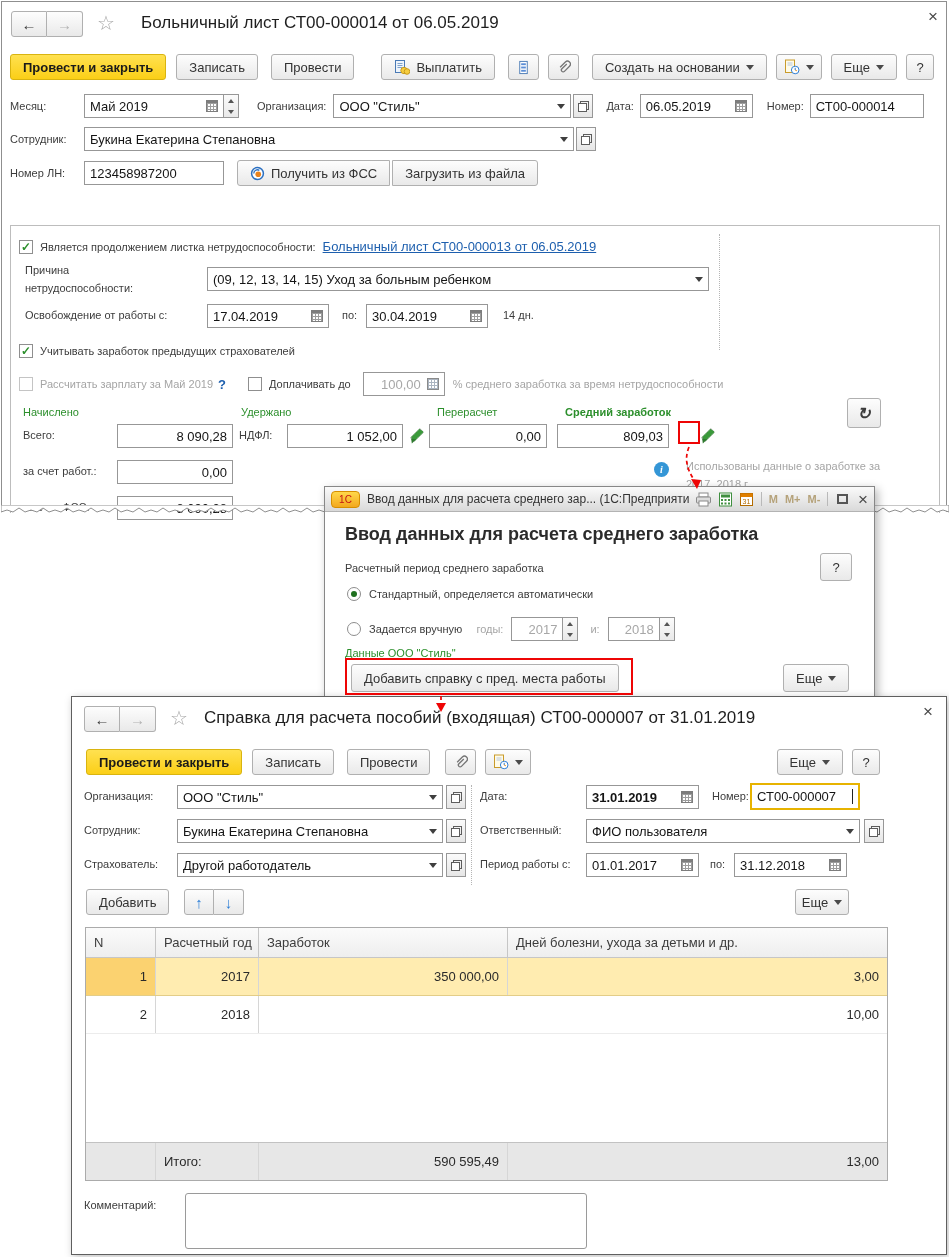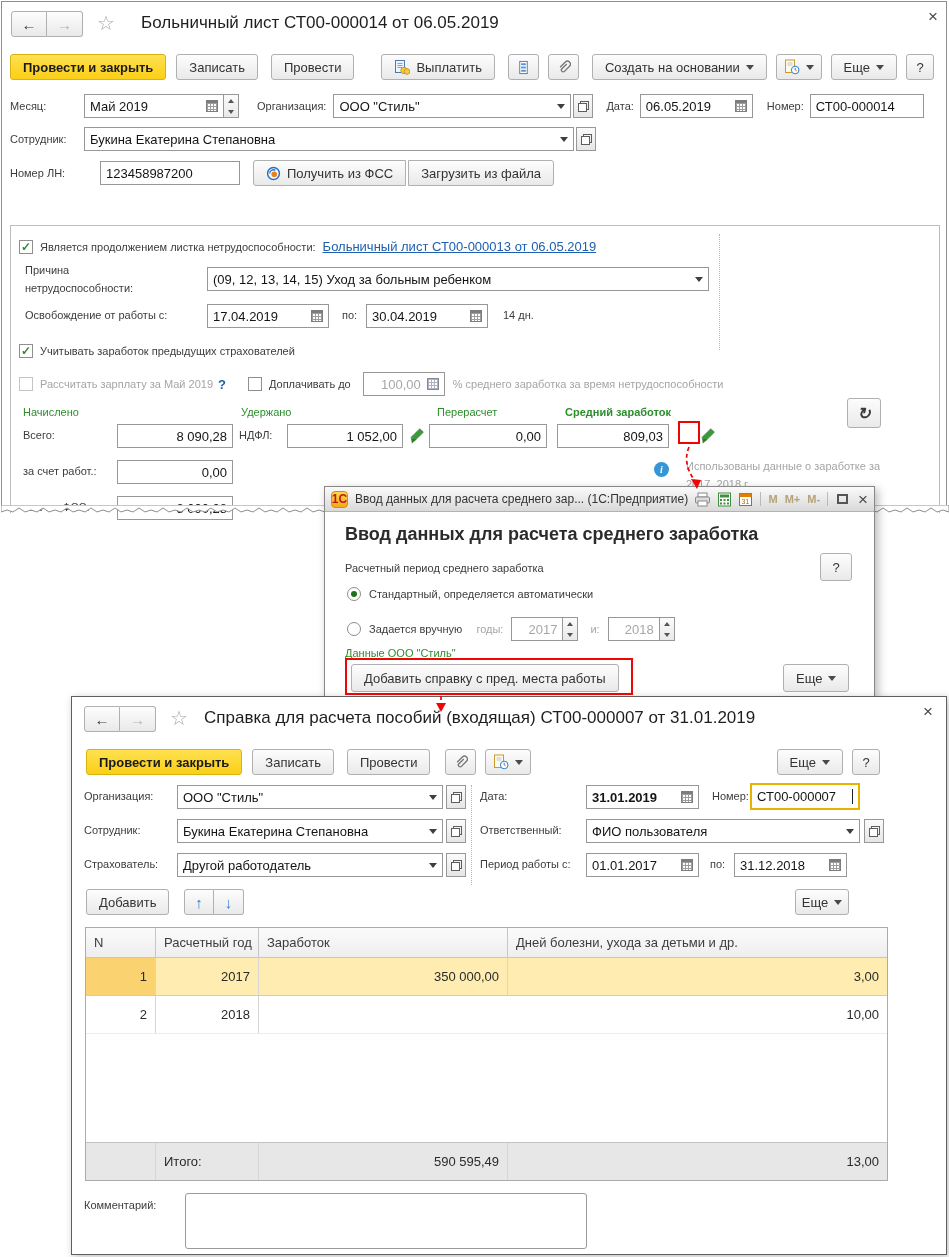--- a/index.html
+++ b/index.html
@@ -76,22 +76,22 @@
   .ic-refresh { font-size:16px; color:#3c3c3c; }
   .ic-refresh::after { content:"↻"; font-weight:bold; }
   .ic-up { color:#2f7fd6; font-weight:bold; font-size:15px; }
   .ic-up::after { content:"↑"; }
   .ic-down { color:#2f7fd6; font-weight:bold; font-size:15px; }
   .ic-down::after { content:"↓"; }
 
   
   .dlg-titlebar { height:25px; background:linear-gradient(#fafafa,#d9d9d9); border-bottom:1px solid #b3b3b3; display:flex; align-items:center; padding:0 6px; }
   .dlg-title { font-size:12px; color:#333; margin-left:7px; white-space:nowrap; overflow:hidden; }
-  .logo1c { width:17px;height:17px;border-radius:4px;background:linear-gradient(#ffd84a,#f3a81f);border:1px solid #d78f00;
-            color:#c31414;font-size:12px;font-weight:bold;display:flex;align-items:center;justify-content:center;flex:none; }
+  .logo1c { width:29px;height:17px;border-radius:4px;background:linear-gradient(#ffd84a,#f3a81f);border:1px solid #d78f00;
+            color:#c31414;font-size:10px;font-weight:normal;display:flex;align-items:center;justify-content:center;flex:none; }
   .tb-ic { margin-left:6px; display:inline-flex; align-items:center; cursor:pointer; }
   .mem { font-size:11px; font-weight:bold; color:#b5a27a; margin-left:7px; }
   .tbsep { width:1px; height:14px; background:#b9b9b9; margin-left:7px; }
   .maxbox { width:11px;height:10px;border:2px solid #555; margin-left:9px; cursor:pointer; }
 
   
   .ttable { position:absolute; border:1px solid #ababab; display:flex; flex-direction:column; background:#fff; }
   .trow { display:flex; align-items:stretch; flex:none; }
   .tcell { font-size:13px; color:#2a2a2a; padding:0 8px; display:flex; align-items:center; border-right:1px solid #d6d6d6; overflow:hidden; white-space:nowrap; }
   .tcell.r { justify-content:flex-end; }
@@ -219,21 +219,21 @@
         <span class="val">Букина Екатерина Степановна</span>
         <i class="ic-dd"></i>
       </div>
     <span class="openbtn">
         <i class="ic-open"></i>
       </span>
   </div>
 
   <div class="abs" style="left:8px;top:158px;display:flex;align-items:center;">
     <span class="lbl" style="width:74px;">Номер ЛН:</span>
-    <div class="fld" style="width:140px;margin-left:16px;">
+    <div class="fld" style="width:140px;">
         <span class="val">123458987200</span>
       </div>
     <button class="btn" style="margin-left:13px;border-radius:3px 0 0 3px;">
       <svg width="15" height="15" viewBox="0 0 16 16">
           <circle cx="8" cy="8" r="6.3" fill="#fff" stroke="#2a6fc1" stroke-width="1.6"></circle>
           <circle cx="8.8" cy="8.8" r="3" fill="#e8821e"></circle>
           <path d="M4 8a4 4 0 0 1 6-3.4" fill="none" stroke="#2a6fc1" stroke-width="1.4"></path>
         </svg>
       <span>Получить из ФСС</span>
     </button>

